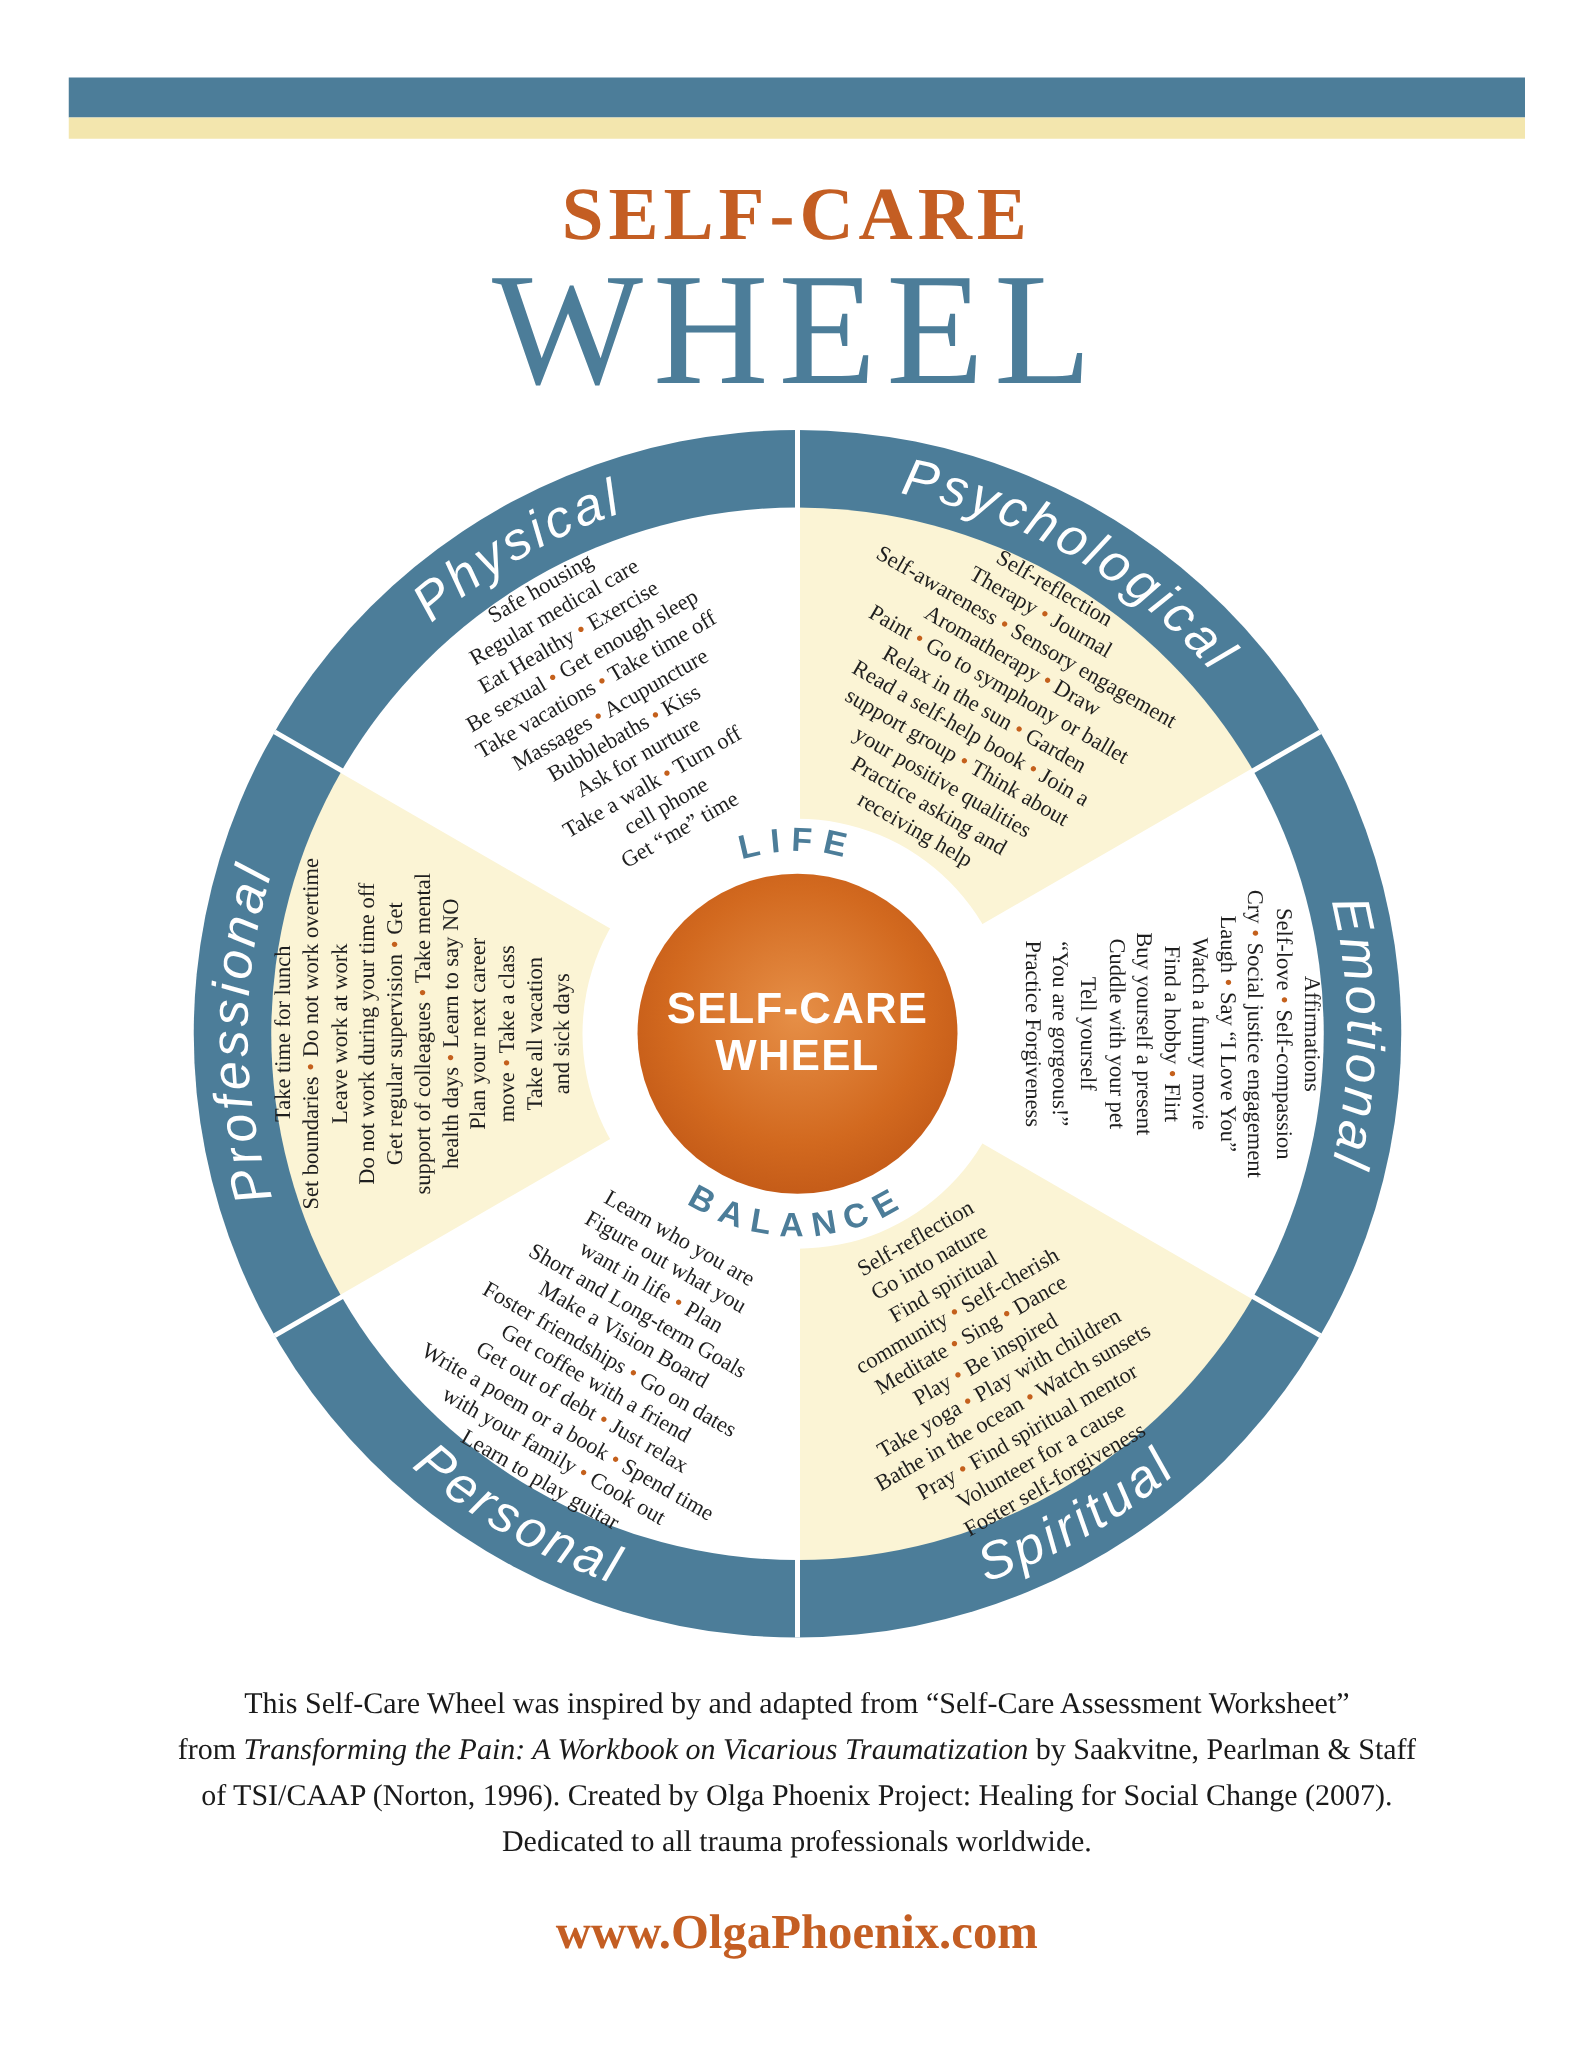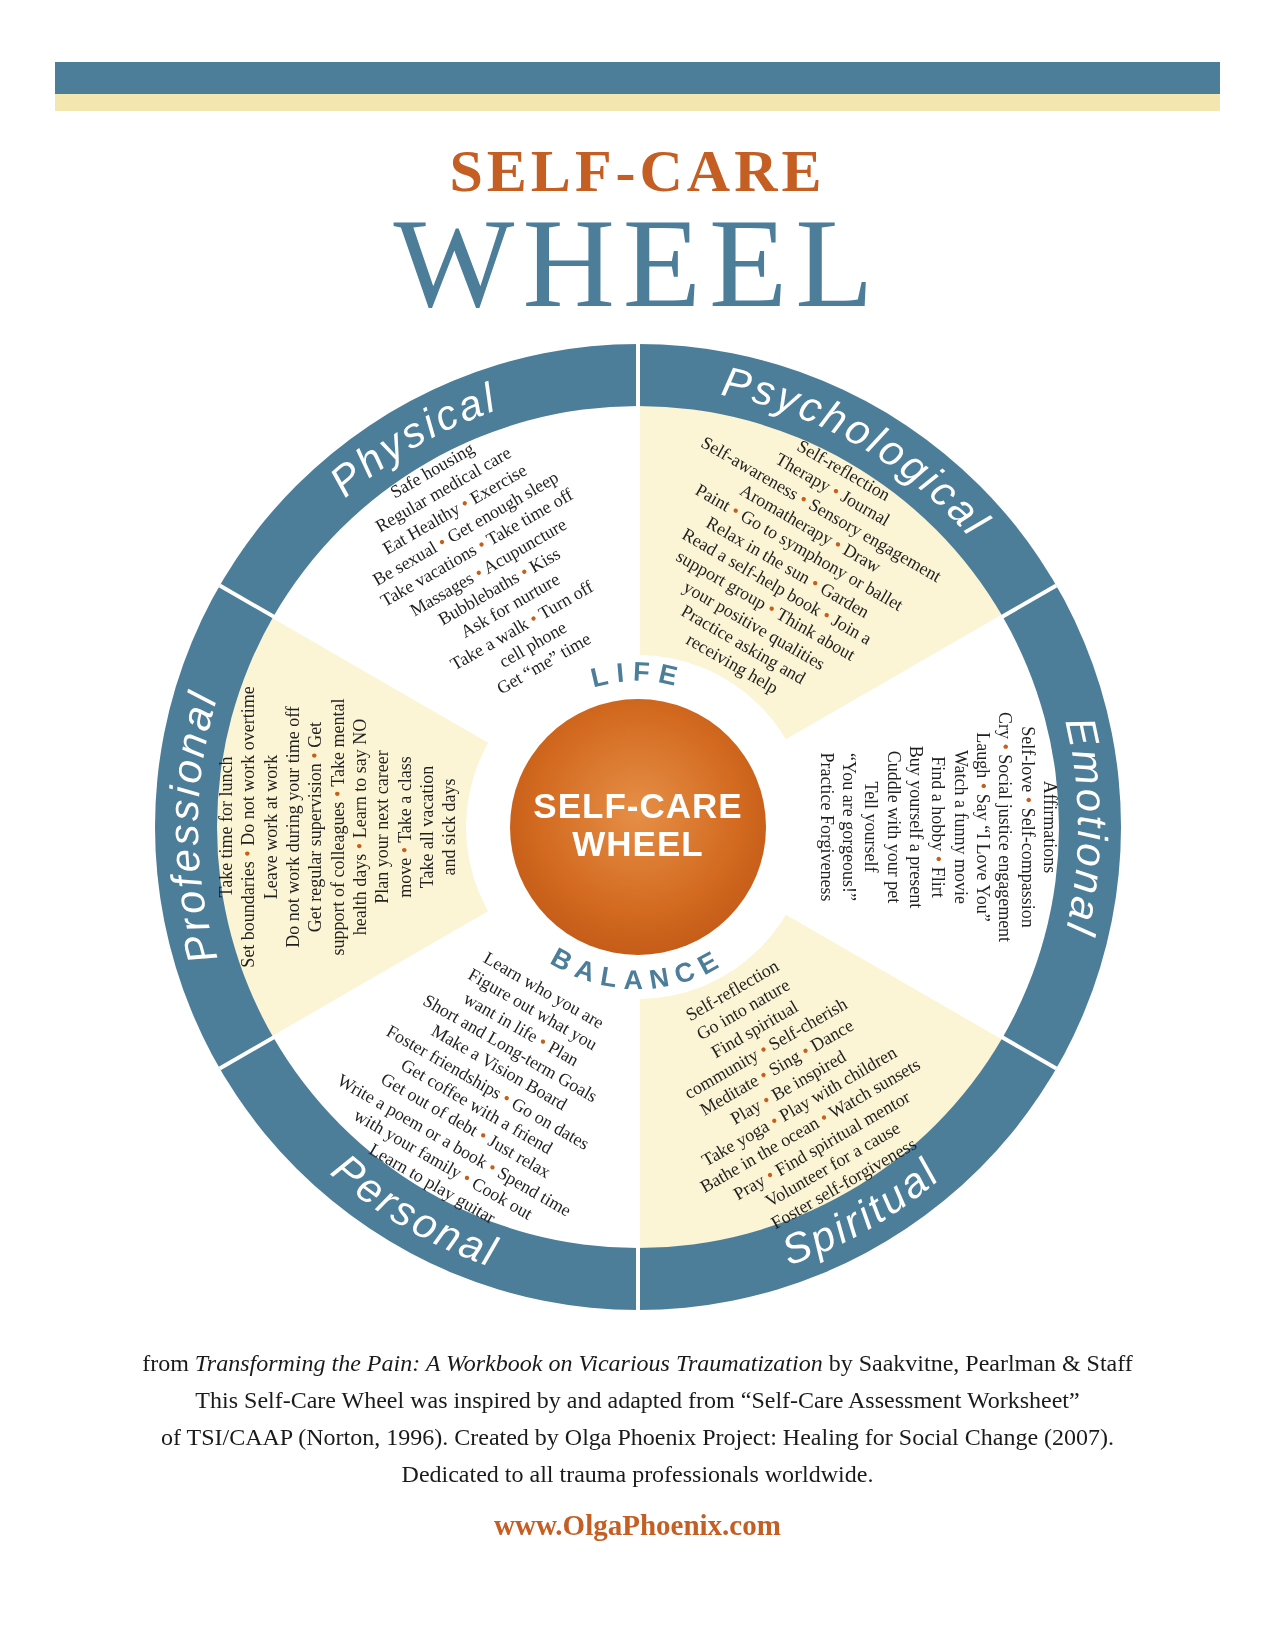--- a/index.html
+++ b/index.html
@@ -19,21 +19,21 @@
        transform:translate(-50%,-50%) rotate(var(--r));}
   .seg .dot{color:#c4601c;}
   .ring-label{font-family:"Liberation Sans", sans-serif;font-style:italic;
        font-size:42px;fill:#ffffff;letter-spacing:3px;}
   .hub-arc{font-family:"Liberation Sans", sans-serif;font-weight:bold;
        font-size:27px;fill:#4c7d99;letter-spacing:8px;}
   .hub-title{font-family:"Liberation Sans", sans-serif;font-weight:bold;
        font-size:35px;fill:#ffffff;letter-spacing:1px;text-anchor:middle;}
   .footer{margin-top:28px;text-align:center;font-size:24px;line-height:1.55;color:#1a1a1a;}
   .footer p{margin:0;}
-  .website{margin-top:10px;font-size:29px;font-weight:700;color:#c45e23;}
+  .website{margin-top:23px;font-size:39px;font-weight:700;color:#c45e23;}
 </style>
 </head>
 <body>
 
 <div class="bands">
   <div class="band-teal"></div>
   <div class="band-cream"></div>
 </div>
 
 <h1 class="title-small">SELF-CARE</h1>
@@ -110,18 +110,18 @@
 
   <div class="seg" style="left:340px;top:230px;--r:-30deg">Safe housing<br>Regular medical care<br>Eat Healthy <span class="dot">•</span> Exercise<br>Be sexual <span class="dot">•</span> Get enough sleep<br>Take vacations <span class="dot">•</span> Take time off<br>Massages <span class="dot">•</span> Acupuncture<br>Bubblebaths <span class="dot">•</span> Kiss<br>Ask for nurture<br>Take a walk <span class="dot">•</span> Turn off<br>cell phone<br>Get “me” time</div>
   <div class="seg" style="left:640px;top:230px;--r:30deg">Self-reflection<br>Therapy <span class="dot">•</span> Journal<br>Self-awareness <span class="dot">•</span> Sensory engagement<br>Aromatherapy <span class="dot">•</span> Draw<br>Paint <span class="dot">•</span> Go to symphony or ballet<br>Relax in the sun <span class="dot">•</span> Garden<br>Read a self-help book <span class="dot">•</span> Join a<br>support group <span class="dot">•</span> Think about<br>your positive qualities<br>Practice asking and<br>receiving help</div>
   <div class="seg" style="left:790px;top:490px;--r:90deg">Affirmations<br>Self-love <span class="dot">•</span> Self-compassion<br>Cry <span class="dot">•</span> Social justice engagement<br>Laugh <span class="dot">•</span> Say “I Love You”<br>Watch a funny movie<br>Find a hobby <span class="dot">•</span> Flirt<br>Buy yourself a present<br>Cuddle with your pet<br>Tell yourself<br>“You are gorgeous!”<br>Practice Forgiveness</div>
   <div class="seg" style="left:640px;top:750px;--r:-30deg">Self-reflection<br>Go into nature<br>Find spiritual<br>community <span class="dot">•</span> Self-cherish<br>Meditate <span class="dot">•</span> Sing <span class="dot">•</span> Dance<br>Play <span class="dot">•</span> Be inspired<br>Take yoga <span class="dot">•</span> Play with children<br>Bathe in the ocean <span class="dot">•</span> Watch sunsets<br>Pray <span class="dot">•</span> Find spiritual mentor<br>Volunteer for a cause<br>Foster self-forgiveness</div>
   <div class="seg" style="left:340px;top:750px;--r:30deg">Learn who you are<br>Figure out what you<br>want in life <span class="dot">•</span> Plan<br>Short and Long-term Goals<br>Make a Vision Board<br>Foster friendships <span class="dot">•</span> Go on dates<br>Get coffee with a friend<br>Get out of debt <span class="dot">•</span> Just relax<br>Write a poem or a book <span class="dot">•</span> Spend time<br>with your family <span class="dot">•</span> Cook out<br>Learn to play guitar</div>
   <div class="seg" style="left:190px;top:490px;--r:-90deg">Take time for lunch<br>Set boundaries <span class="dot">•</span> Do not work overtime<br>Leave work at work<br>Do not work during your time off<br>Get regular supervision <span class="dot">•</span> Get<br>support of colleagues <span class="dot">•</span> Take mental<br>health days <span class="dot">•</span> Learn to say NO<br>Plan your next career<br>move <span class="dot">•</span> Take a class<br>Take all vacation<br>and sick days</div>
 </div>
 
 <div class="footer">
+  <p><span>This Self-Care Wheel was inspired by and adapted from “Self-Care Assessment Worksheet”</span></p>
   <p><span>from </span><em>Transforming the Pain: A Workbook on Vicarious Traumatization</em><span> by Saakvitne, Pearlman &amp; Staff</span></p>
-  <p><span>This Self-Care Wheel was inspired by and adapted from “Self-Care Assessment Worksheet”</span></p>
   <p>of TSI/CAAP (Norton, 1996). Created by Olga Phoenix Project: Healing for Social Change (2007).</p>
   <p>Dedicated to all trauma professionals worldwide.</p>
   <div class="website">www.OlgaPhoenix.com</div>
 </div>
 
 </body></html>

